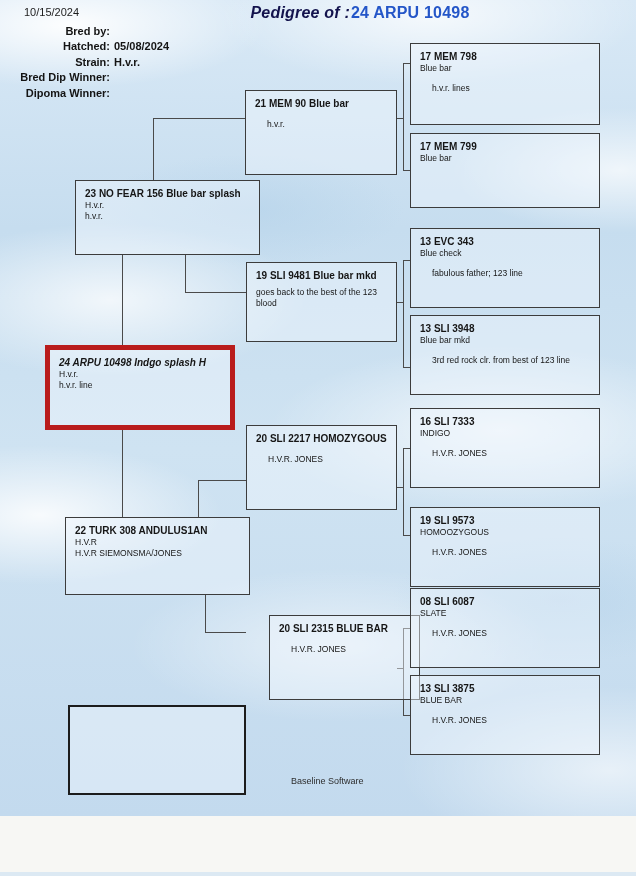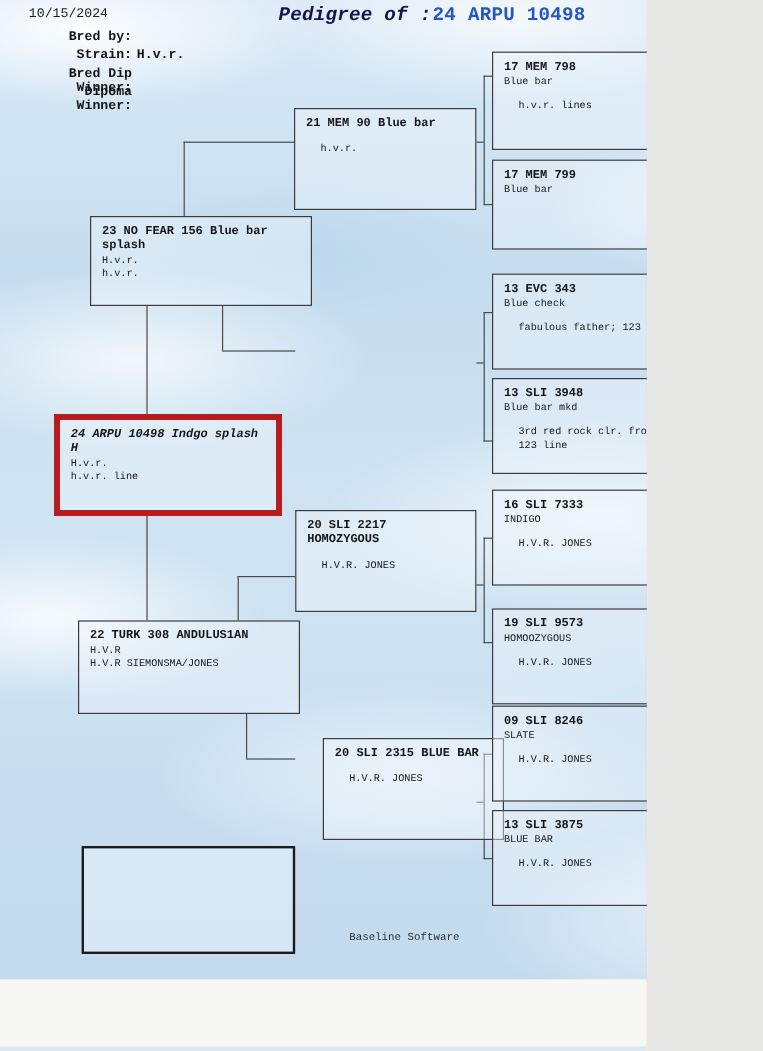--- a/index.html
+++ b/index.html
@@ -1,17 +1,17 @@
 <!DOCTYPE html>
 <html><head>
 <meta charset="utf-8">
 <style>
   html,body{margin:0;padding:0;}
   body{font-family:"Liberation Sans", sans-serif; background:#e8e8e6;}
-  .page{position:relative; width:539px; height:876px; overflow:hidden; background:#fdba74;font-family:Liberation Mono, monospace;}
+  .page{position:relative; width:636px; height:876px; overflow:hidden; background:#f0abfc;}
   
   .sky{position:absolute; left:0; top:0; width:636px; height:816px;
     background:
       radial-gradient(ellipse 280px 90px at 70px 25px,  rgba(255,255,255,0.95), rgba(255,255,255,0) 70%),
       radial-gradient(ellipse 300px 100px at 430px 15px, rgba(255,255,255,0.75), rgba(255,255,255,0) 70%),
       radial-gradient(ellipse 240px 90px at 620px 170px, rgba(255,255,255,0.7), rgba(255,255,255,0) 70%),
       radial-gradient(ellipse 280px 110px at 110px 300px, rgba(255,255,255,0.75), rgba(255,255,255,0) 70%),
       radial-gradient(ellipse 330px 120px at 500px 430px, rgba(255,255,255,0.7), rgba(255,255,255,0) 70%),
       radial-gradient(ellipse 260px 100px at 40px 515px,  rgba(255,255,255,0.85), rgba(255,255,255,0) 70%),
       radial-gradient(ellipse 300px 110px at 340px 645px, rgba(255,255,255,0.55), rgba(255,255,255,0) 70%),
@@ -100,20 +100,24 @@
   <div class="title">
     <span class="pfx">Pedigree of :</span><span class="subj">24 ARPU 10498</span>
   </div>
 
   <div class="info">
     <div class="info-row">
       <span class="lbl">Bred by:</span>
       <span class="val"></span>
     </div>
     <div class="info-row">
+      <span class="lbl">Hatched:</span>
+      <span class="val">05/08/2024</span>
+    </div>
+    <div class="info-row">
       <span class="lbl">Strain:</span>
       <span class="val">H.v.r.</span>
     </div>
     <div class="info-row">
       <span class="lbl">Bred Dip Winner:</span>
       <span class="val"></span>
     </div>
     <div class="info-row">
       <span class="lbl">Dipoma Winner:</span>
       <span class="val"></span>
@@ -163,20 +167,24 @@
     <div class="t">22 TURK 308 ANDULUS1AN</div>
     <div class="s">H.V.R</div>
     <div class="s">H.V.R SIEMONSMA/JONES</div>
   </div>
 
   <div class="pbox gp1">
     <div class="t">21 MEM 90 Blue bar</div>
     <div class="n gap-md">h.v.r.</div>
   </div>
 
+  <div class="pbox gp2">
+    <div class="t">19 SLI 9481 Blue bar mkd</div>
+    <div class="n gap-sm">goes back to the best of the 123 blood</div>
+  </div>
 
   <div class="pbox gp3">
     <div class="t">20 SLI 2217 HOMOZYGOUS</div>
     <div class="n gap-md">H.V.R. JONES</div>
   </div>
 
   <div class="pbox gp4">
     <div class="t">20 SLI 2315 BLUE BAR</div>
     <div class="n gap-md">H.V.R. JONES</div>
   </div>
@@ -211,21 +219,21 @@
     <div class="n gap-md">H.V.R. JONES</div>
   </div>
 
   <div class="pbox gg6">
     <div class="t">19 SLI 9573</div>
     <div class="s">HOMOOZYGOUS</div>
     <div class="n gap-md">H.V.R. JONES</div>
   </div>
 
   <div class="pbox gg7">
-    <div class="t">09 SLI 8246</div>
+    <div class="t">08 SLI 6087</div>
     <div class="s">SLATE</div>
     <div class="n gap-md">H.V.R. JONES</div>
   </div>
 
   <div class="pbox gg8">
     <div class="t">13 SLI 3875</div>
     <div class="s">BLUE BAR</div>
     <div class="n gap-md">H.V.R. JONES</div>
   </div>
 

